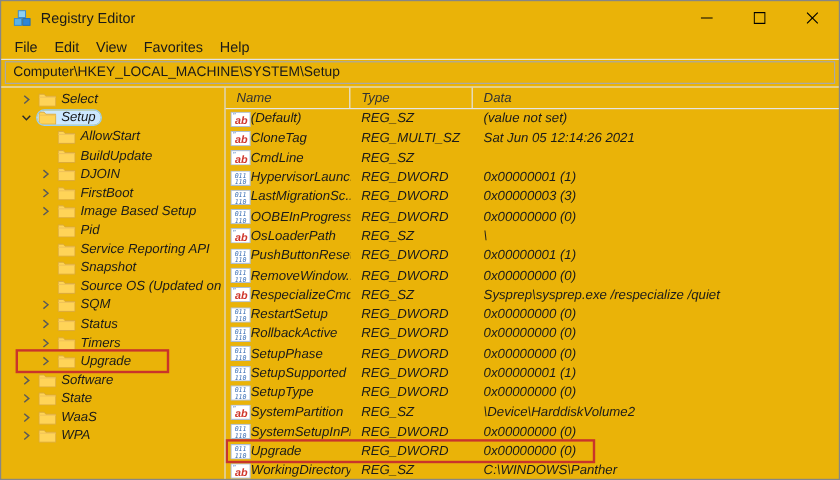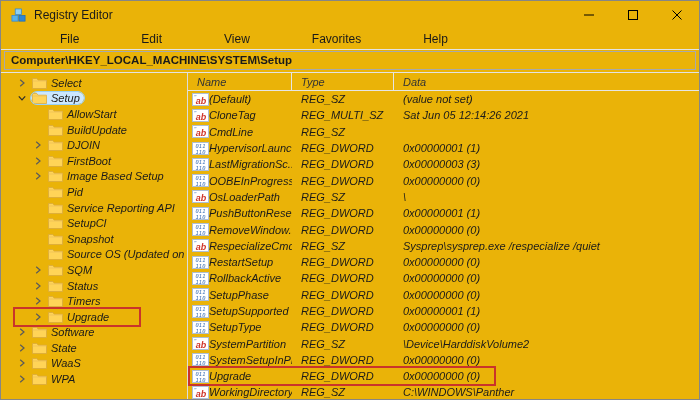--- a/index.html
+++ b/index.html
@@ -7,23 +7,23 @@
   body { font-family: "Liberation Sans", sans-serif; background: #fff; color: #1a1a1a; }
   .window { width: 700px; height: 400px; border: 1px solid #868686; display: flex; flex-direction: column; background: #eab308; }
 
   .titlebar { flex: 0 0 28px; display: flex; align-items: center; }
   .app-icon { margin: 0 8px 0 10px; display: inline-flex; }
   .title { font-size: 12px; }
   .controls { margin-left: auto; display: flex; height: 100%; }
   .ctrl { width: 44px; display: flex; align-items: center; justify-content: center; background: none; border: none; }
 
   .menubar { flex: 0 0 20px; display: flex; align-items: center; padding-left: 4px; font-size: 12px; }
-  .menu-item { padding: 2px 7px; margin-left: 48px; }
-
-  .addressbar { flex: 0 0 23px; padding: 1px 3px 2px 3px; border-top: 1px solid #e3e3e3; border-bottom: 1px solid #e3e3e3; font-weight: bold; }
+  .menu-item { padding: 2px 7px; }
+
+  .addressbar { flex: 0 0 23px; padding: 1px 3px 2px 3px; border-top: 1px solid #e3e3e3; border-bottom: 1px solid #e3e3e3; }
   .address-input { height: 19px; border: 1px solid #a9a9a9; font-size: 11.5px; line-height: 17px; padding-left: 6px; white-space: nowrap; overflow: hidden; }
 
   .main { flex: 1; display: flex; min-height: 0; font-style: italic; }
 
   .tree { width: 187px; flex: 0 0 187px; border-right: 1px solid #dcdcdc; overflow: hidden; padding-top: 2px; font-size: 11px; }
   .tree-row { height: 15.6px; display: flex; align-items: center; position: relative; white-space: nowrap; }
   .lvl0 { padding-left: 16px; }
   .lvl1 { padding-left: 32px; }
   .chev { width: 14px; flex: 0 0 14px; display: inline-flex; align-items: center; }
   .tsel { display: inline-flex; align-items: center; padding: 0 4px 0 1px; border-radius: 2px; }
@@ -226,32 +226,20 @@
         </div>
         <div class="tree-row lvl1">
           <span class="chev"></span>
           <span class="tsel">
             <span class="ticon">
               <svg width="15" height="12" viewBox="0 0 15 12">
                 <path d="M0.5 1.5 h4.3 l1.4 1.7 h8.3 v8.3 h-14 z" fill="#ffd458" stroke="#d9a93c" stroke-width="0.8"></path>
                 <path d="M0.5 4 h14" stroke="#eec05a" stroke-width="0.8"></path>
               </svg>
             </span>
-            <span>SetupCl</span>
-          </span>
-        </div>
-        <div class="tree-row lvl1">
-          <span class="chev"></span>
-          <span class="tsel">
-            <span class="ticon">
-              <svg width="15" height="12" viewBox="0 0 15 12">
-                <path d="M0.5 1.5 h4.3 l1.4 1.7 h8.3 v8.3 h-14 z" fill="#ffd458" stroke="#d9a93c" stroke-width="0.8"></path>
-                <path d="M0.5 4 h14" stroke="#eec05a" stroke-width="0.8"></path>
-              </svg>
-            </span>
             <span>Snapshot</span>
           </span>
         </div>
         <div class="tree-row lvl1">
           <span class="chev"></span>
           <span class="tsel">
             <span class="ticon">
               <svg width="15" height="12" viewBox="0 0 15 12">
                 <path d="M0.5 1.5 h4.3 l1.4 1.7 h8.3 v8.3 h-14 z" fill="#ffd458" stroke="#d9a93c" stroke-width="0.8"></path>
                 <path d="M0.5 4 h14" stroke="#eec05a" stroke-width="0.8"></path>

